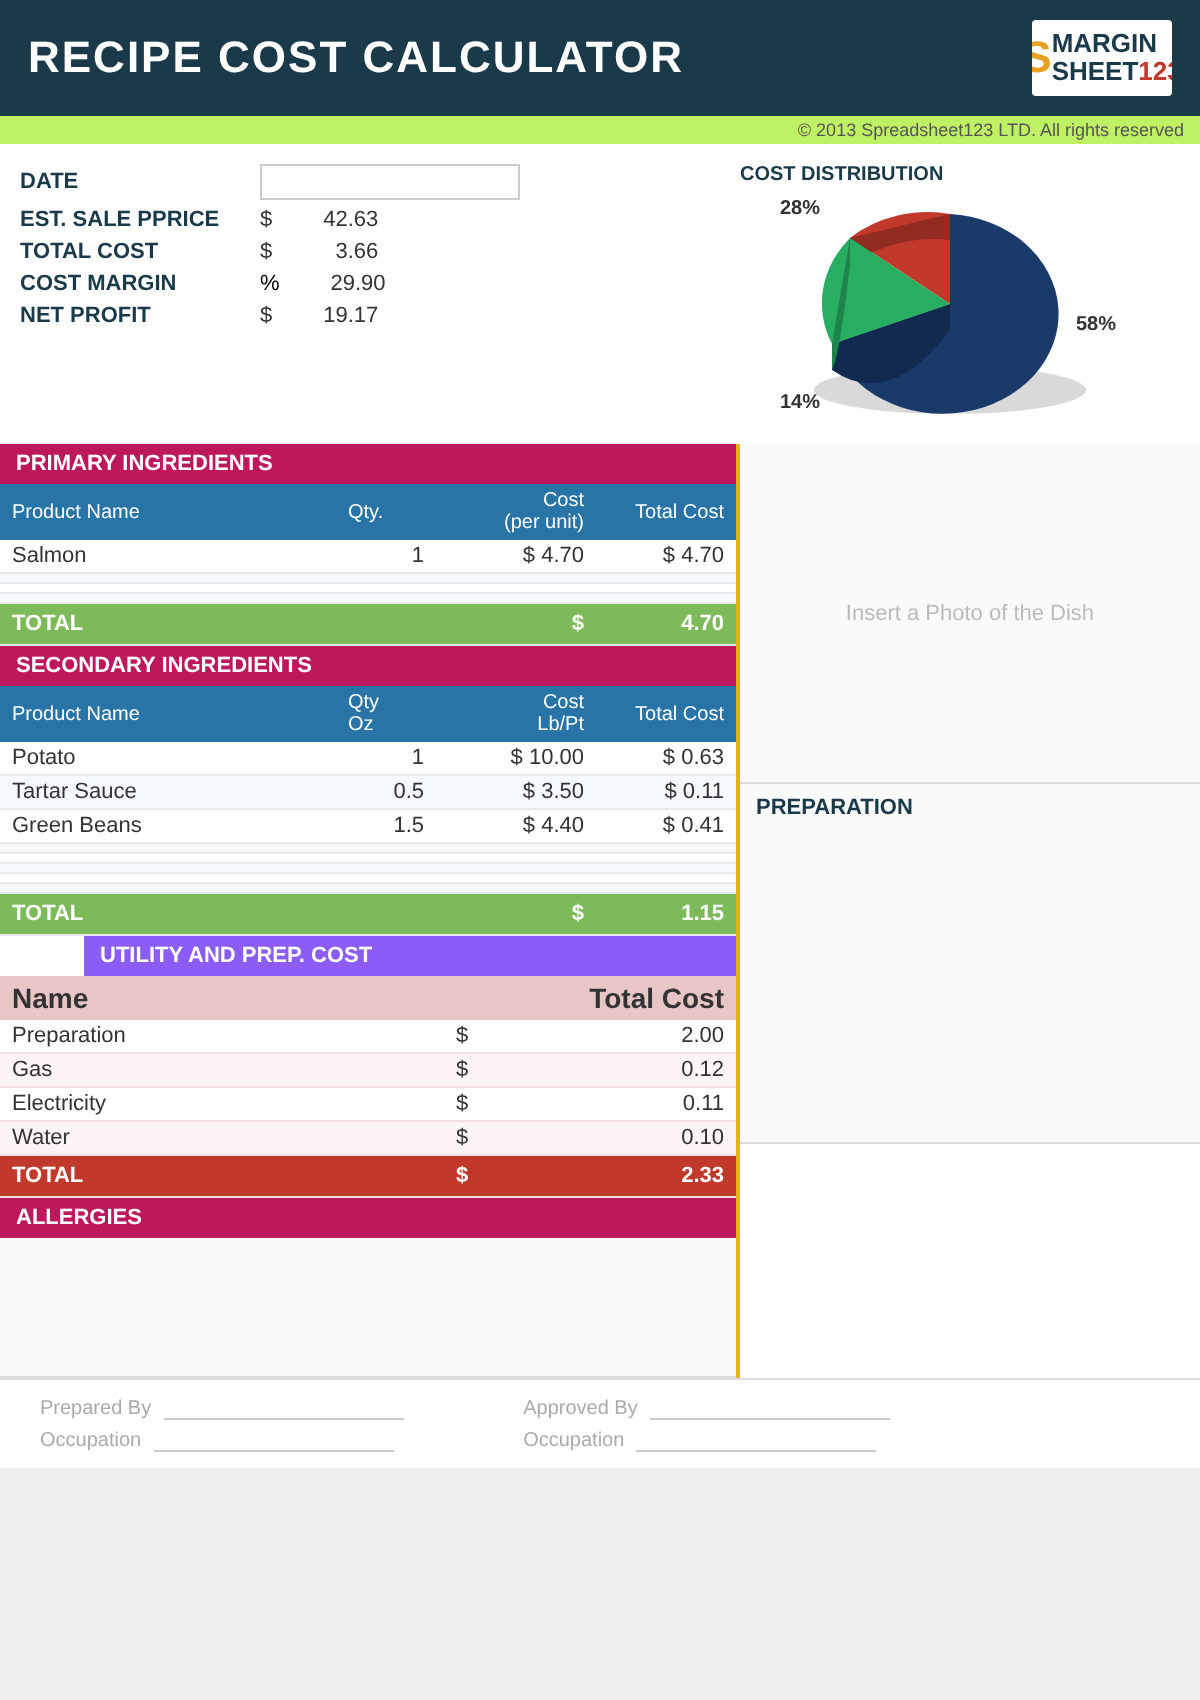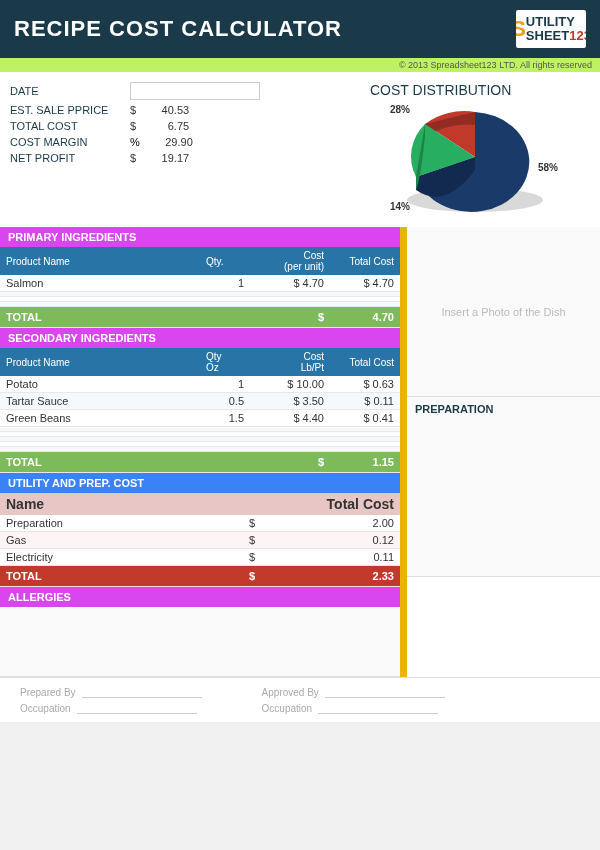--- a/index.html
+++ b/index.html
@@ -79,21 +79,21 @@
     .summary-fields {
       flex: 1;
     }
     .summary-row {
       display: flex;
       align-items: center;
       margin-bottom: 4px;
     }
     .summary-label {
       font-size: 11px;
-      font-weight: normal;
+      font-weight: bold;
       color: #1a3a4a;
       width: 120px;
       text-transform: uppercase;
     }
     .summary-input {
       border: 1px solid #ccc;
       height: 18px;
       width: 130px;
       font-size: 11px;
       padding: 1px 4px;
@@ -113,41 +113,41 @@
     .summary-percent {
       font-size: 11px;
       margin-right: 3px;
     }
 
     
     .chart-section {
       width: 220px;
     }
     .chart-title {
-      font-size: 14px;
-      font-weight: normal;
+      font-size: 10px;
+      font-weight: bold;
       color: #1a3a4a;
       text-transform: uppercase;
       margin-bottom: 4px;
     }
     .pie-container {
       position: relative;
       width: 190px;
       height: 120px;
     }
     .pie-label {
       position: absolute;
       font-size: 10px;
       font-weight: bold;
       color: #333;
     }
 
     
     .section-header {
-      background: #d946ef;
+      background: #be185d;
       color: #fff;
       font-weight: bold;
       font-size: 11px;
       padding: 4px 8px;
       text-transform: uppercase;
     }
 
     
     .ingredients-table {
       width: 100%;
@@ -188,22 +188,22 @@
     }
 
     
     .main-content {
       display: flex;
     }
     .left-panel {
       flex: 1;
     }
     .right-panel {
-      width: 200px;
-      border-left: 7px solid #eab308;
+      width: 232px;
+      border-left: 2px solid #eab308;
     }
     .photo-area {
       height: 170px;
       display: flex;
       align-items: center;
       justify-content: center;
       color: #bbb;
       font-size: 11px;
       border-bottom: 1px solid #ddd;
       background: #fafafa;
@@ -214,26 +214,27 @@
       font-weight: bold;
       color: #1a3a4a;
       text-transform: uppercase;
       height: 180px;
       border-bottom: 1px solid #ddd;
       background: #fafafa;
     }
 
     
     .utility-header {
-      background: #3b82f6;
+      background: #8b5cf6;
       color: #fff;
       font-weight: bold;
       font-size: 11px;
       padding: 4px 8px;
       text-transform: uppercase;
+      margin-left: 42px;
     }
     .utility-table {
       width: 100%;
       border-collapse: collapse;
       font-size: 11px;
     }
     .utility-table th {
       background: #e8c6c6;
       color: #333;
       padding: 3px 6px;
@@ -310,44 +311,44 @@
 <body>
 
 <div class="page">
 
   <div class="header">
     <span class="header-title">RECIPE COST CALCULATOR</span>
     <div class="logo">
       <div class="logo-box">
         <span class="logo-s">S</span>
         <div style="display:flex;flex-direction:column;line-height:1.1;">
-          <span class="logo-text">UTILITY</span>
+          <span class="logo-text">MARGIN</span>
           <span class="logo-text">SHEET<span class="logo-123">123</span></span>
         </div>
       </div>
     </div>
   </div>
   <div class="copyright">© 2013 Spreadsheet123 LTD. All rights reserved</div>
 
   <div class="summary-section">
     <div class="summary-fields">
 
       <div class="summary-row">
         <span class="summary-label">DATE</span>
         <input class="summary-input" type="text" style="">
       </div>
       <div class="summary-row">
         <span class="summary-label">EST. SALE PPRICE</span>
         <span class="summary-currency">$</span>
-        <span class="summary-value">40.53</span>
+        <span class="summary-value">42.63</span>
       </div>
       <div class="summary-row">
         <span class="summary-label">TOTAL COST</span>
         <span class="summary-currency">$</span>
-        <span class="summary-value">6.75</span>
+        <span class="summary-value">3.66</span>
       </div>
       <div class="summary-row">
         <span class="summary-label">COST MARGIN</span>
         <span class="summary-percent">%</span>
         <span class="summary-value">29.90</span>
       </div>
       <div class="summary-row">
         <span class="summary-label">NET PROFIT</span>
         <span class="summary-currency">$</span>
         <span class="summary-value">19.17</span>
@@ -516,20 +517,25 @@
             <tr>
     <td>Gas</td>
     <td class="right">$</td>
     <td class="right">0.12</td>
   </tr>
             <tr>
     <td>Electricity</td>
     <td class="right">$</td>
     <td class="right">0.11</td>
   </tr>
+            <tr>
+    <td>Water</td>
+    <td class="right">$</td>
+    <td class="right">0.10</td>
+  </tr>
           </tbody>
         <tfoot>
           <tr class="utility-total-row">
             <td>TOTAL</td>
             <td class="right">$</td>
             <td class="right">2.33</td>
           </tr>
         </tfoot>
       </table>
 

